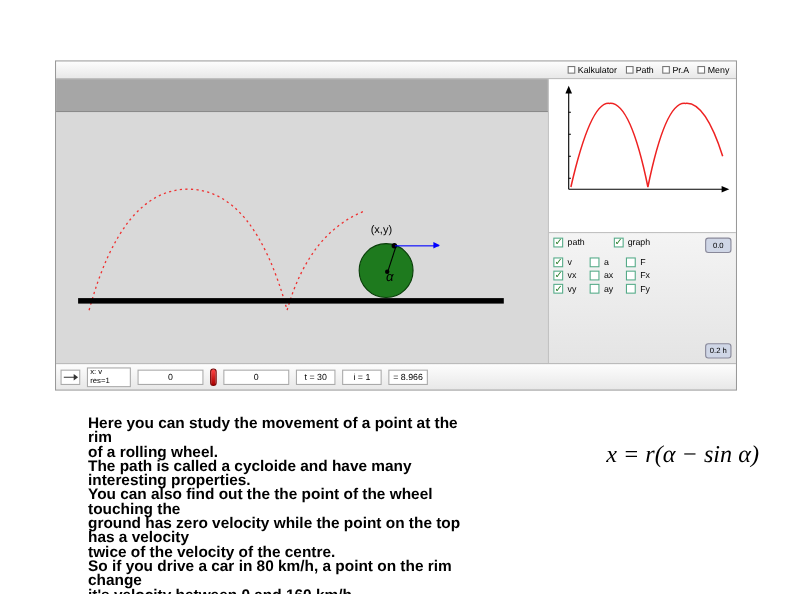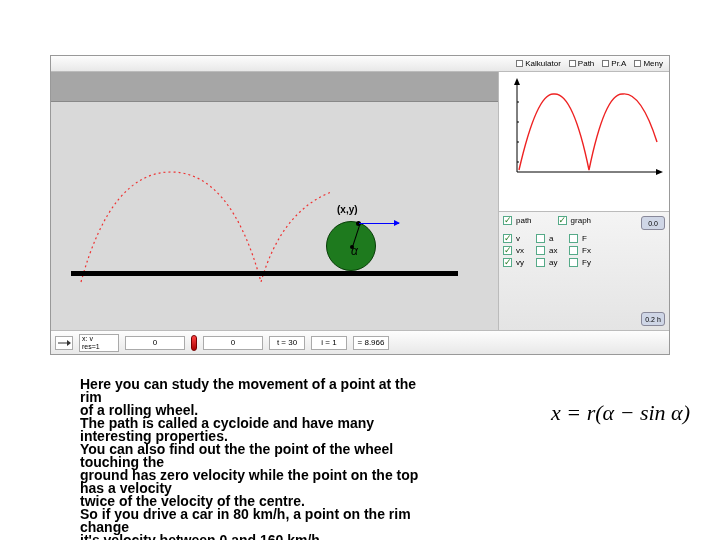--- a/index.html
+++ b/index.html
@@ -28,21 +28,21 @@
   .baxis { width:40px; height:18px; border:1px solid #aaa; background:#fff; font-size:7px; padding-left:2px; line-height:8px; }
   .numbox { width:60px; height:14px; border:1px solid #aaa; background:#fff; display:flex; align-items:center; justify-content:center; }
   .numbox.s { width:36px; }
   .therm { width:6px; height:16px; background:linear-gradient(#f44,#a00); border:1px solid #700; border-radius:3px; }
   .ground { position:absolute; left:20px; right:40px; bottom:54px; height:5px; background:#000; }
   .wheel { position:absolute; width:50px; height:50px; border-radius:50%; background:#1e7a1e; border:1px solid #083d08; }
   .wheel .ctr { position:absolute; width:4px; height:4px; border-radius:50%; background:#000; left:23px; top:23px; }
   .wheel .spoke { position:absolute; left:25px; top:2px; width:1px; height:23px; background:#000; transform-origin:bottom; transform:rotate(18deg); }
   .alpha { position:absolute; left:24px; top:22px; font-style:italic; font-size:12px; color:#000; }
   .rimpt { position:absolute; width:5px; height:5px; border-radius:50%; background:#000; }
-  .xylab { position:absolute; font-size:10px; font-weight:bold; }
+  .xylab { position:absolute; font-size:10px; font-weight:normal; }
   .vvec { position:absolute; width:40px; height:1px; background:#00f; }
   .vvec::after { content:""; position:absolute; right:-1px; top:-3px; border-left:6px solid #00f; border-top:3.5px solid transparent; border-bottom:3.5px solid transparent; }
   .desc { position:absolute; top:378px; left:80px; width:360px; font-size:14px; font-weight:bold; line-height:13px; white-space: pre-line; }
   .eqs { position:absolute; top:400px; right:30px; font-family: 'Times New Roman', serif; font-size:22px; font-style: italic; }
 </style>
 </head>
 <body>
 <div class="page">
 
 

